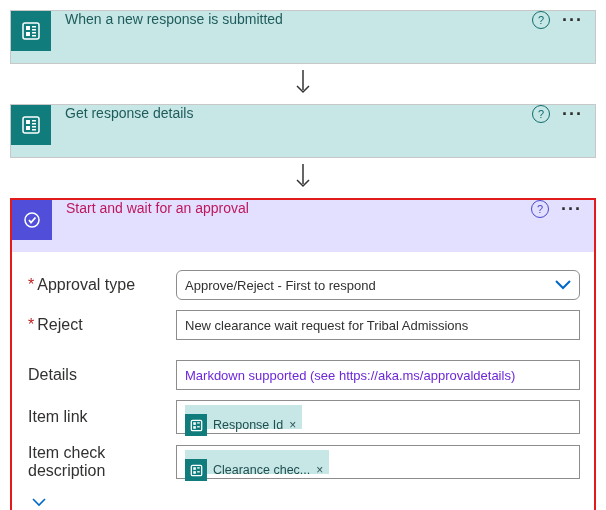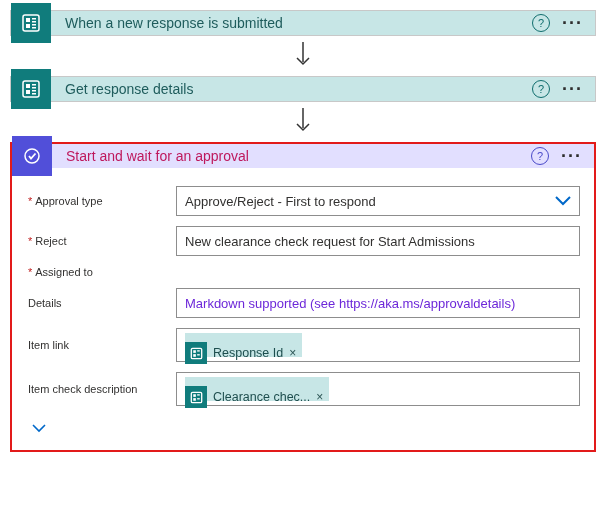--- a/index.html
+++ b/index.html
@@ -13,22 +13,21 @@
     width: 606px;
   }
   .flow { display: flex; flex-direction: column; align-items: center; }
   .step-card {
     width: 586px;
     border: 1px solid #c8c8c8;
     background: #fff;
   }
   .step-header {
     display: flex;
-    align-items: center;
-    height: 24px;
+    height: 52px;
     padding-right: 12px;
   }
   .header-teal { background: #c7e6e6; }
   .header-purple { background: #e2dfff; }
   .icon-box {
     width: 40px;
     height: 40px;
     display: flex;
     align-items: center;
     justify-content: center;
@@ -67,36 +66,36 @@
   .body {
     padding: 8px 14px 14px 14px;
   }
   .row {
     display: flex;
     align-items: center;
     margin-top: 10px;
   }
   .label {
     width: 150px;
-    font-size: 11px;
+    font-size: 16px;
     color: #323130;
     padding-left: 2px;
   }
   .req { color: #c02020; margin-right: 3px; }
   .field {
     flex: 1;
     border: 1px solid #8d8d8d;
     min-height: 30px;
     display: flex;
     align-items: center;
     padding: 3px 8px;
     font-size: 13px;
     background: #fff;
   }
-  .field.select { justify-content: space-between; padding-right: 8px; }
+  .field.select { justify-content: space-between; padding-right: 8px; border-radius: 6px; }
   .chevron {
     width: 16px; height: 10px;
   }
   .placeholder { color: #6d28d9; }
   .token {
     display: inline-flex;
     align-items: center;
     background: #c7e6e6;
     height: 24px;
     padding: 16px 6px 0 0;
@@ -199,26 +198,25 @@
           <span>Approve/Reject - First to respond</span>
           <svg class="chevron" viewBox="0 0 16 10">
               <polyline points="1,1 8,8 15,1" fill="none" stroke="#0068c9" stroke-width="2"></polyline>
             </svg>
         </div>
       </div>
 
       <div class="row">
         <div class="label"><span class="req">*</span><span>Reject</span></div>
         <div class="field">
-          <span>New clearance check request for Start Admissions</span>
-        </div>
-      </div>
-
-      <div class="row">
-        <div class="label"><span class="req">*</span><span>Assigned to</span></div>
+          <span>New clearance wait request for Tribal Admissions</span>
+        </div>
+      </div>
+
+      <div class="row">
       </div>
 
       <div class="row">
         <div class="label"><span>Details</span></div>
         <div class="field">
           <span class="placeholder">Markdown supported (see https://aka.ms/approvaldetails)</span>
         </div>
       </div>
 
       <div class="row">

